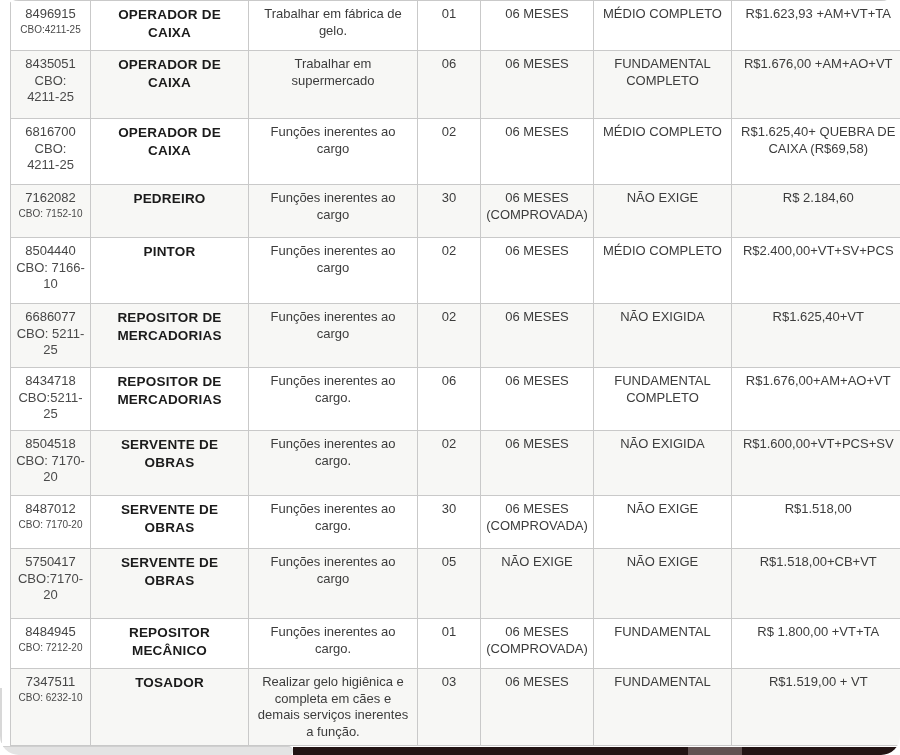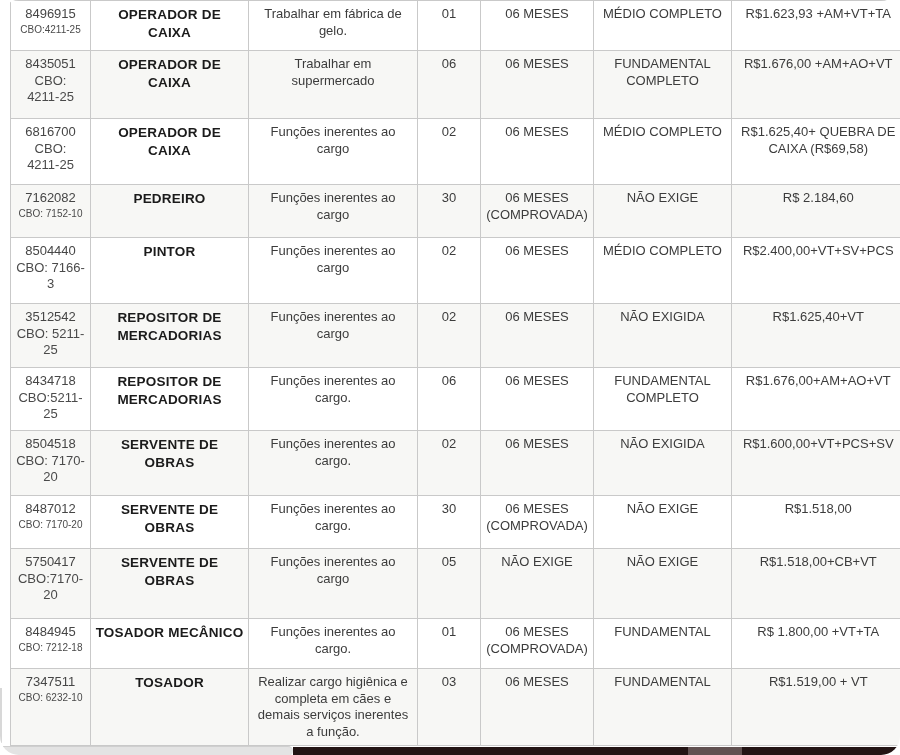--- a/index.html
+++ b/index.html
@@ -116,34 +116,34 @@
       <td>Funções inerentes ao cargo</td>
       <td>30</td>
       <td>06 MESES (COMPROVADA)</td>
       <td>NÃO EXIGE</td>
       <td class="sal">R$ 2.184,60</td>
     </tr>
         <tr>
       <td>
         <span class="idnum">8504440</span>
         <span class="cbo">CBO: 7166-
-3</span>
+10</span>
       </td>
       <td>
         <span class="cargo">PINTOR</span>
       </td>
       <td>Funções inerentes ao cargo</td>
       <td>02</td>
       <td>06 MESES</td>
       <td>MÉDIO COMPLETO</td>
       <td class="sal">R$2.400,00+VT+SV+PCS</td>
     </tr>
         <tr>
       <td>
-        <span class="idnum">3512542</span>
+        <span class="idnum">6686077</span>
         <span class="cbo">CBO: 5211-
 25</span>
       </td>
       <td>
         <span class="cargo">REPOSITOR DE MERCADORIAS</span>
       </td>
       <td>Funções inerentes ao cargo</td>
       <td>02</td>
       <td>06 MESES</td>
       <td>NÃO EXIGIDA</td>
@@ -204,40 +204,40 @@
       </td>
       <td>Funções inerentes ao cargo</td>
       <td>05</td>
       <td>NÃO EXIGE</td>
       <td>NÃO EXIGE</td>
       <td class="sal">R$1.518,00+CB+VT</td>
     </tr>
         <tr>
       <td>
         <span class="idnum">8484945</span>
-        <span class="cbo small">CBO: 7212-18</span>
-      </td>
-      <td>
-        <span class="cargo">TOSADOR MECÂNICO</span>
+        <span class="cbo small">CBO: 7212-20</span>
+      </td>
+      <td>
+        <span class="cargo">REPOSITOR MECÂNICO</span>
       </td>
       <td>Funções inerentes ao cargo.</td>
       <td>01</td>
       <td>06 MESES (COMPROVADA)</td>
       <td>FUNDAMENTAL</td>
       <td class="sal">R$ 1.800,00 +VT+TA</td>
     </tr>
         <tr>
       <td>
         <span class="idnum">7347511</span>
         <span class="cbo small">CBO: 6232-10</span>
       </td>
       <td>
         <span class="cargo">TOSADOR</span>
       </td>
-      <td>Realizar cargo higiênica e completa em cães e demais serviços inerentes a função.</td>
+      <td>Realizar gelo higiênica e completa em cães e demais serviços inerentes a função.</td>
       <td>03</td>
       <td>06 MESES</td>
       <td>FUNDAMENTAL</td>
       <td class="sal">R$1.519,00 + VT</td>
     </tr>
       </tbody>
   </table>
 
   <div class="edge-sliver"></div>
   <div class="band-left" style="background: rgb(227, 227, 227);"></div>

